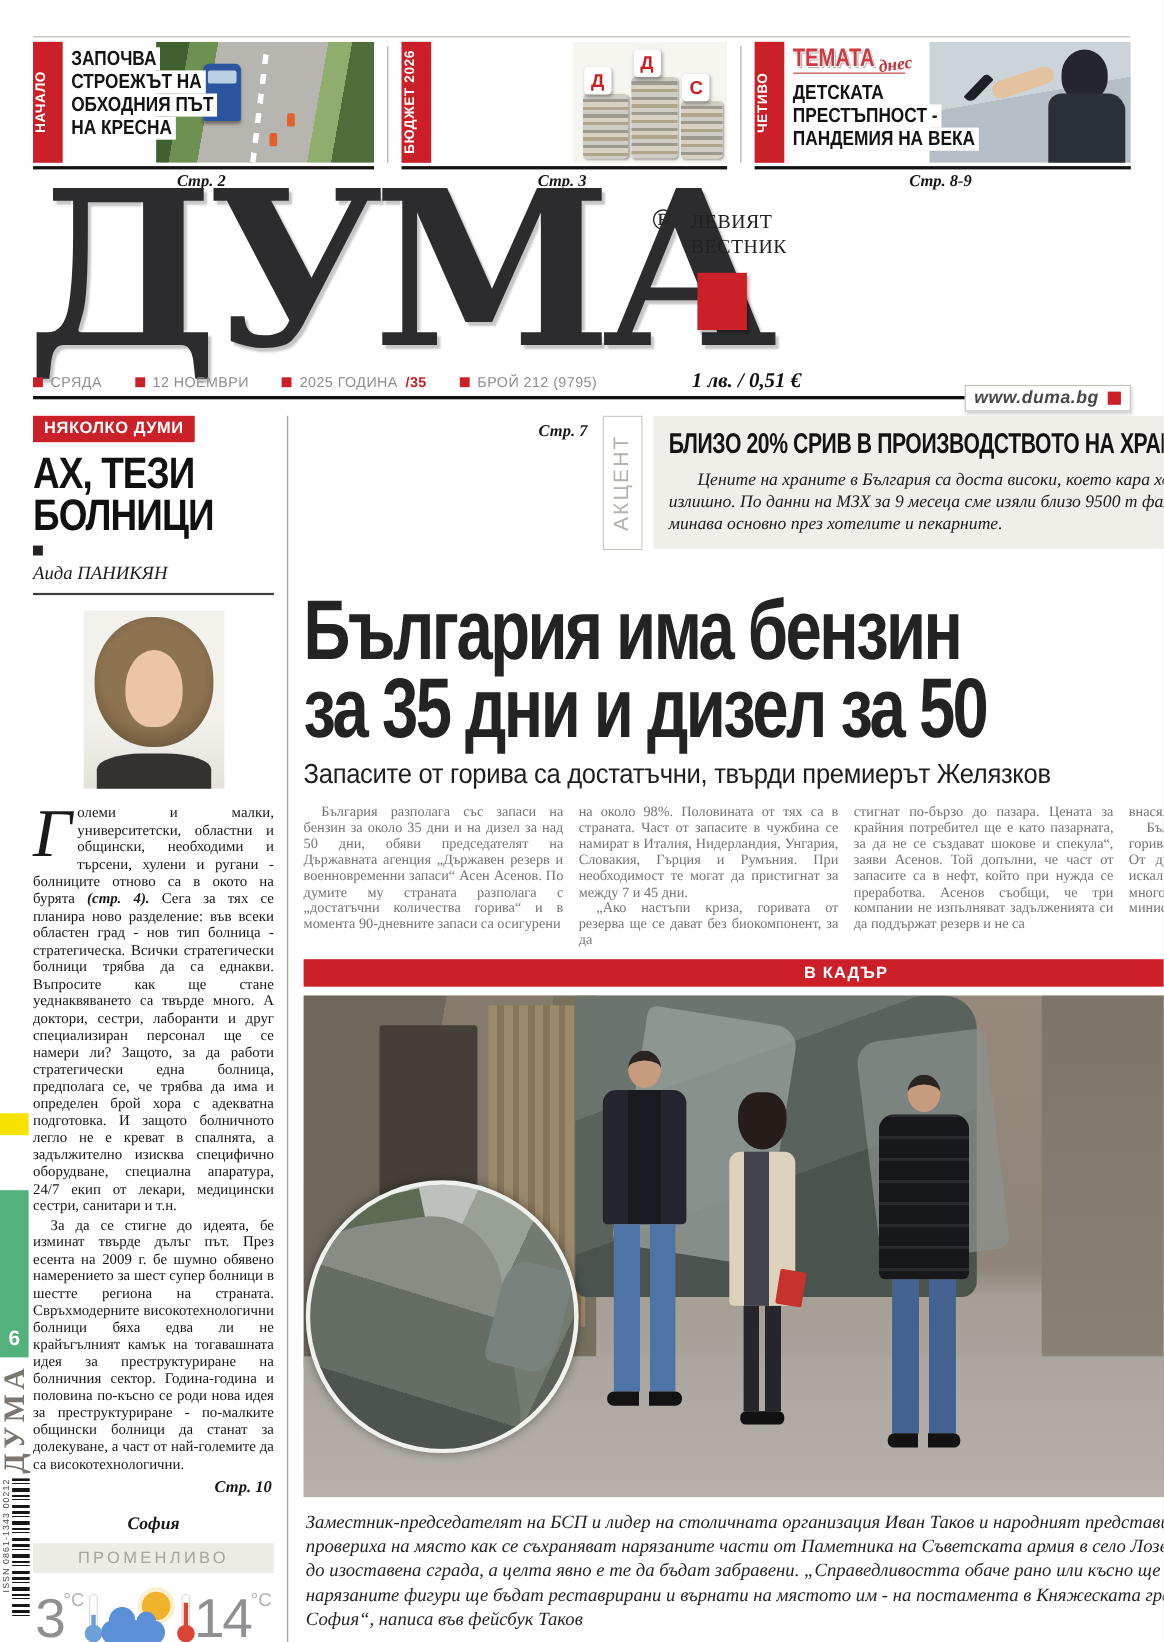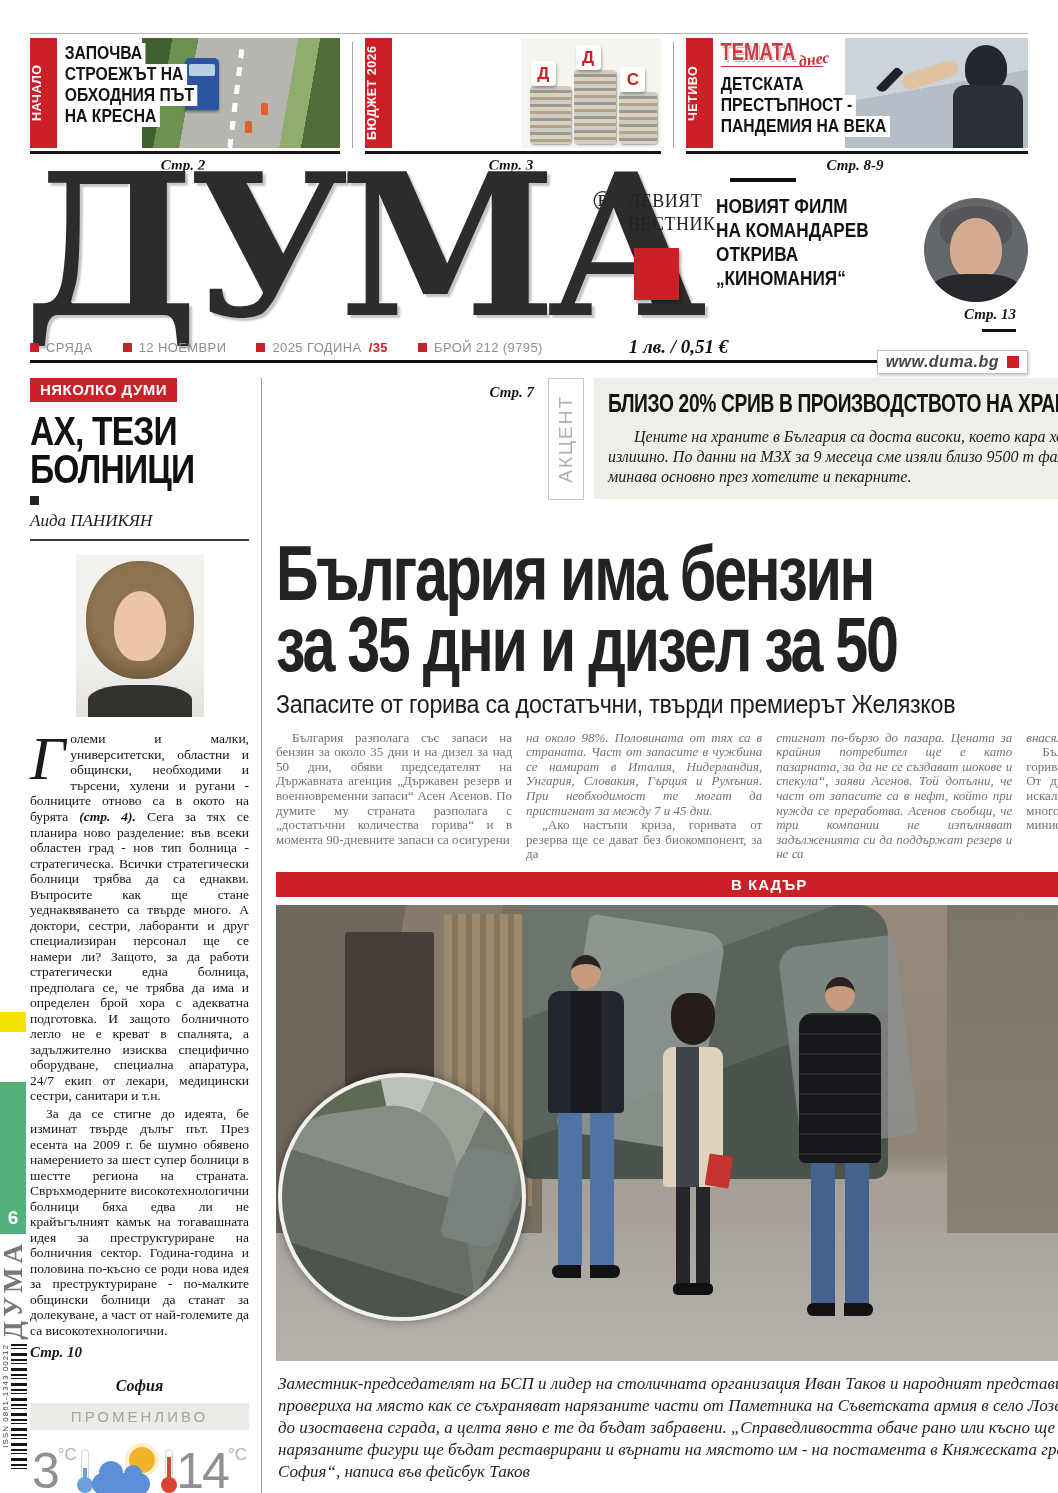--- a/index.html
+++ b/index.html
@@ -99,21 +99,21 @@
   .lc-bullet { width:9px; height:9px; background:#27211f; margin:2px 0 6px; }
   .lc-author { font:italic 17px "Liberation Serif",serif; color:#1c1c1c; padding-bottom:8px; border-bottom:2px solid #3c3c3c; }
   .lc-photo { width:128px; height:162px; margin:14px auto 14px; position:relative; background:linear-gradient(#f2f1ec 60%,#e4e2da); overflow:hidden; }
   .lc-photo .hair { position:absolute; left:10px; top:6px; width:108px; height:118px; background:radial-gradient(circle at 50% 45%, #8d7350 0 55%, #6f5a3e 80%); border-radius:48%; }
   .lc-photo .face { position:absolute; left:38px; top:36px; width:52px; height:70px; background:#ecc5a7; border-radius:50% 50% 44% 44%; }
   .lc-photo .top { position:absolute; left:12px; bottom:-4px; width:104px; height:36px; background:#33322f; border-radius:40% 40% 0 0; }
   .lc-body p { font-size:13.5px; line-height:15.5px; font-family:"Liberation Serif",serif; text-align:justify; color:#141414; }
   .lc-body .p2 { text-indent:16px; margin-top:2px; }
   .dropcap { float:left; font:italic 62px/46px "Liberation Serif",serif; color:#1a1a1a; margin:4px 5px 0 0; }
   .ref { font:bold italic 13.5px "Liberation Serif",serif; }
-  .lc-page { font:bold italic 15px "Liberation Serif",serif; margin:6px 2px 16px 0; }
+  .lc-page { text-align:right; font:bold italic 15px "Liberation Serif",serif; margin:6px 2px 16px 0; }
   .w-city { text-align:center; font:bold italic 16px "Liberation Serif",serif; }
   .w-cond { margin:8px 0 12px; background:#edebe5; color:#a5a49e; text-align:center; font-size:15px; letter-spacing:3px; padding:5px 0; }
   .w-row { display:flex; align-items:center; justify-content:space-between; padding:0 2px; }
   .w-temp { font-size:50px; color:#8f9094; letter-spacing:-2px; }
   .w-deg { font-size:17px; color:#b3b3b3; vertical-align:28px; letter-spacing:0; }
   .thermo { position:relative; width:16px; height:44px; }
   .t-stem { position:absolute; left:4px; top:0; width:8px; height:34px; border:1px solid #d8d8d4; border-radius:5px; background:#fff; overflow:hidden; }
   .t-stem i { position:absolute; left:1px; right:1px; bottom:0; display:block; }
   .thermo.cold .t-stem i { height:45%; background:#6d9fd8; }
   .thermo.warm .t-stem i { height:78%; background:#d94434; }
@@ -155,21 +155,21 @@
   .gb-page { text-align:right; font:bold italic 15px "Liberation Serif",serif; margin:6px 2px 0 0; }
 
   
   .headline { margin:16px 0 4px; }
   .headline div { font-weight:800; font-size:77px; line-height:.92; letter-spacing:-3px; white-space:nowrap;
                   transform:scaleX(.77); transform-origin:0 50%; color:#232323; }
   .subhead { margin:10px 0 12px; font-size:25px; letter-spacing:-.3px; white-space:nowrap; transform:scaleX(.93); transform-origin:0 50%; color:#1d1d1d; }
   .cols { display:flex; gap:14px; }
   .col { flex:1; font-family:"Liberation Serif",serif; font-size:13px; line-height:14.6px; text-align:justify; color:#737373; }
   .col p { text-indent:16px; }
-  .col p.cont { text-indent:0;font-style:italic; }
+  .col p.cont { text-indent:0; }
   .col-page { text-align:right; font:bold italic 14px "Liberation Serif",serif; margin-top:2px; }
 
   .kadar { margin:10px 0 8px; background:#cb2027; color:#fff; text-align:center; font-weight:bold; font-size:15px; letter-spacing:1px; padding:4px 0; }
 
   
   .photo { position:relative; height:456px; overflow:hidden; background:linear-gradient(#97897c 0%,#8e8478 54%,#a59f96 60%,#b2aea7 100%); }
   .ph-building { position:absolute; left:0; top:0; width:27%; height:74%; background:linear-gradient(100deg,#6f675c 0 40%,#857a6c 40% 70%,#77705f 70%); }
   .ph-door { position:absolute; left:7%; top:6%; width:9%; height:52%; background:#453f37; border-radius:3px; }
   .ph-wood { position:absolute; left:17%; top:2%; width:9%; height:64%; background:repeating-linear-gradient(90deg,#9c8a6d 0 8px,#86755a 8px 14px); }
   .ph-foliage { position:absolute; right:0; top:0; width:32%; height:100%;
@@ -292,38 +292,20 @@
 
   <div class="masthead">
     <div class="logo">ДУМА</div>
     <div class="logo-reg">®</div>
     <div class="tagline">
       <div>ЛЕВИЯТ</div>
       <div>ВЕСТНИК</div>
     </div>
     <div class="logo-redsquare"></div>
 
-    <div class="film">
-      <div class="fp-dash"></div>
-      <div class="fp-row">
-        <div class="fp-title">
-          <div>НОВИЯТ ФИЛМ</div>
-          <div>НА КОМАНДАРЕВ</div>
-          <div>ОТКРИВА</div>
-          <div>„КИНОМАНИЯ“</div>
-        </div>
-        <div class="fp-photo">
-          <div class="hair"></div>
-            <div class="face"></div>
-            <div class="shirt"></div>
-        </div>
-      </div>
-      <div class="fp-page">Стр. 13</div>
-      <div class="fp-dash2"></div>
-    </div>
   </div>
 
   <div class="dateline">
     <span class="dl-item">СРЯДА</span>
     <span class="dl-item">12 НОЕМВРИ</span>
     <span class="dl-item">
         <span>2025 ГОДИНА</span>
         <span class="dl-red">/35</span>
       </span>
     <span class="dl-item">БРОЙ 212 (9795)</span>

